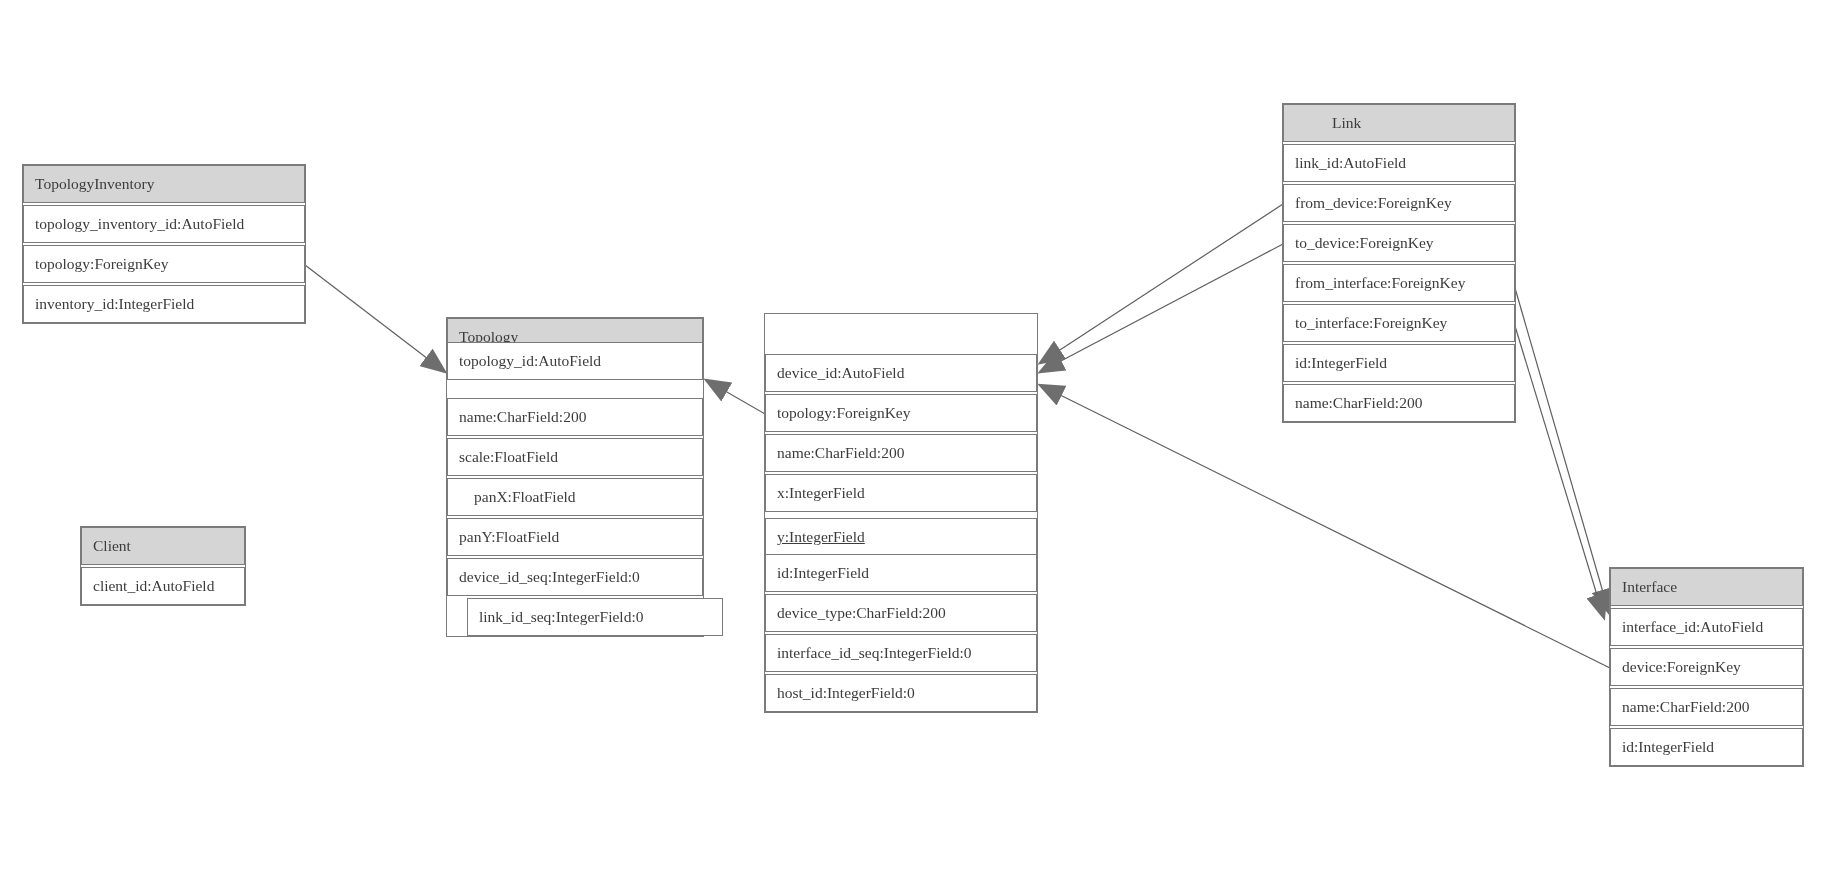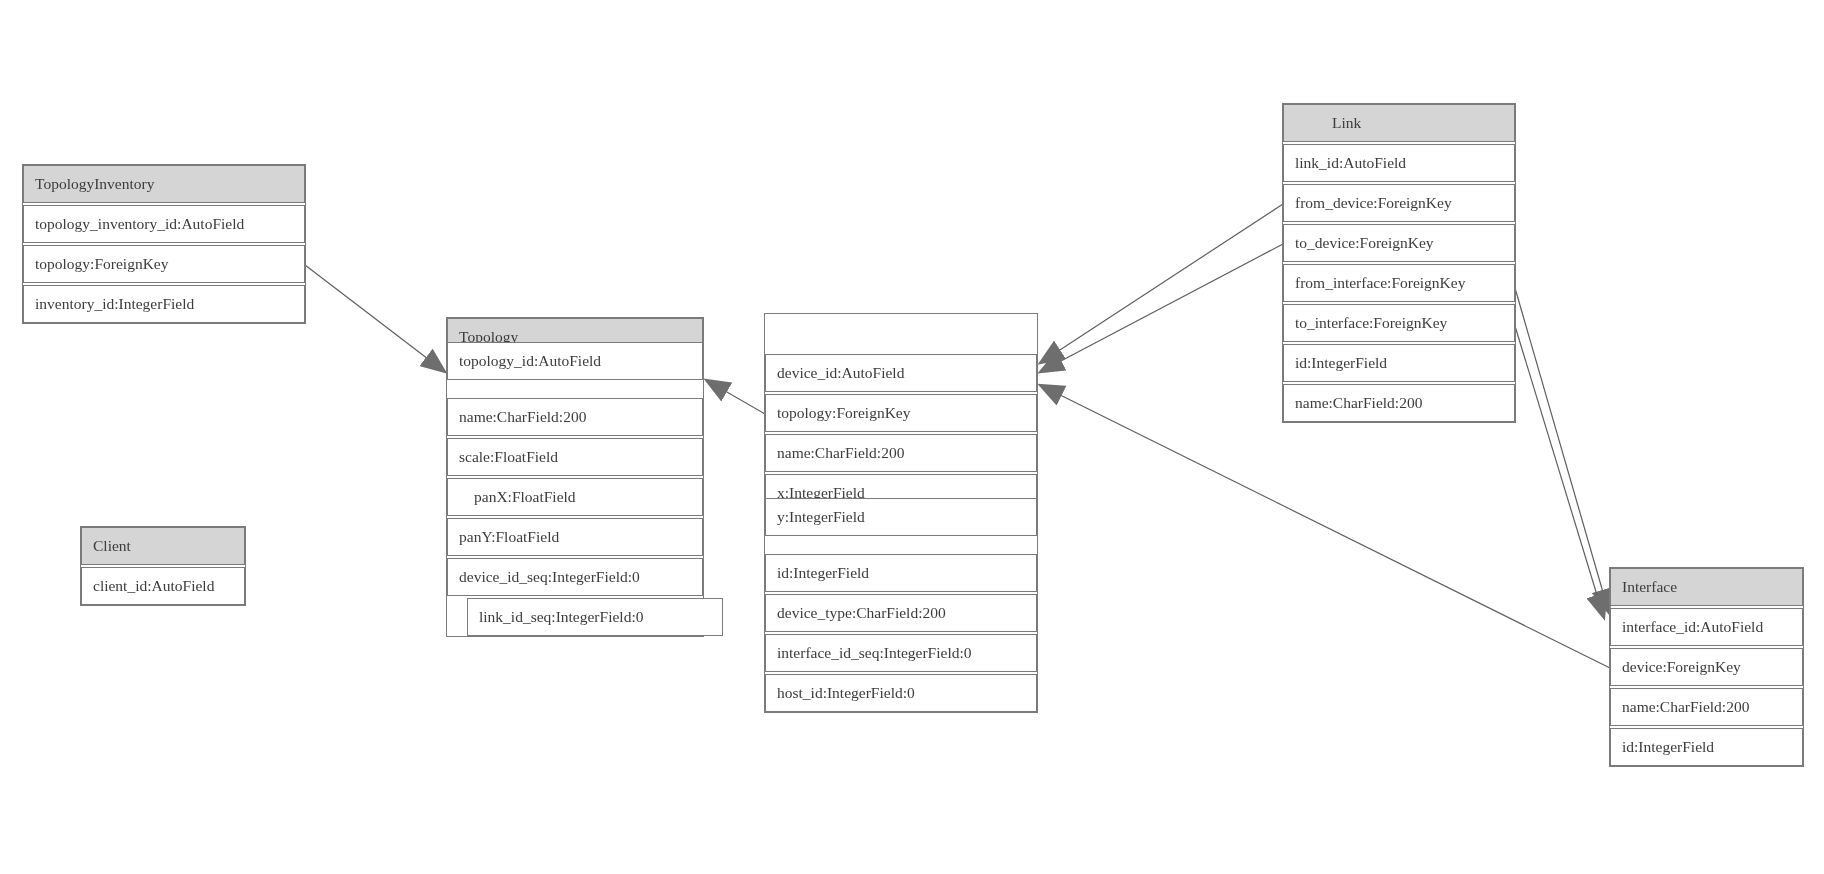--- a/index.html
+++ b/index.html
@@ -88,21 +88,21 @@
       <div class="entity" style="left: 80px; top: 526px; width: 166px; height: 80px;">
         <div class="cell header" style="top: 0px;">Client</div>
         <div class="cell" style="top: 40px;">client_id:AutoField</div>
       </div>
       <div class="entity" style="left: 764px; top: 313px; width: 274px; height: 400px;">
         <div class="cell header" style="top: 0px; margin-top: 40px;">Device</div>
         <div class="cell" style="top: 40px;">device_id:AutoField</div>
         <div class="cell" style="top: 80px;">topology:ForeignKey</div>
         <div class="cell" style="top: 120px;">name:CharField:200</div>
         <div class="cell" style="top: 160px;">x:IntegerField</div>
-        <div class="cell" style="top: 184px;">y:IntegerField</div>
+        <div class="cell" style="top: 204px; text-decoration: underline;">y:IntegerField</div>
         <div class="cell" style="top: 240px;">id:IntegerField</div>
         <div class="cell" style="top: 280px;">device_type:CharField:200</div>
         <div class="cell" style="top: 320px;">interface_id_seq:IntegerField:0</div>
         <div class="cell" style="top: 360px;">host_id:IntegerField:0</div>
       </div>
       <div class="entity" style="left: 1282px; top: 103px; width: 234px; height: 320px;">
         <div class="cell header" style="top: 0px; padding-left: 48px;">Link</div>
         <div class="cell" style="top: 40px;">link_id:AutoField</div>
         <div class="cell" style="top: 120px;">to_device:ForeignKey</div>
         <div class="cell" style="top: 80px;">from_device:ForeignKey</div>

